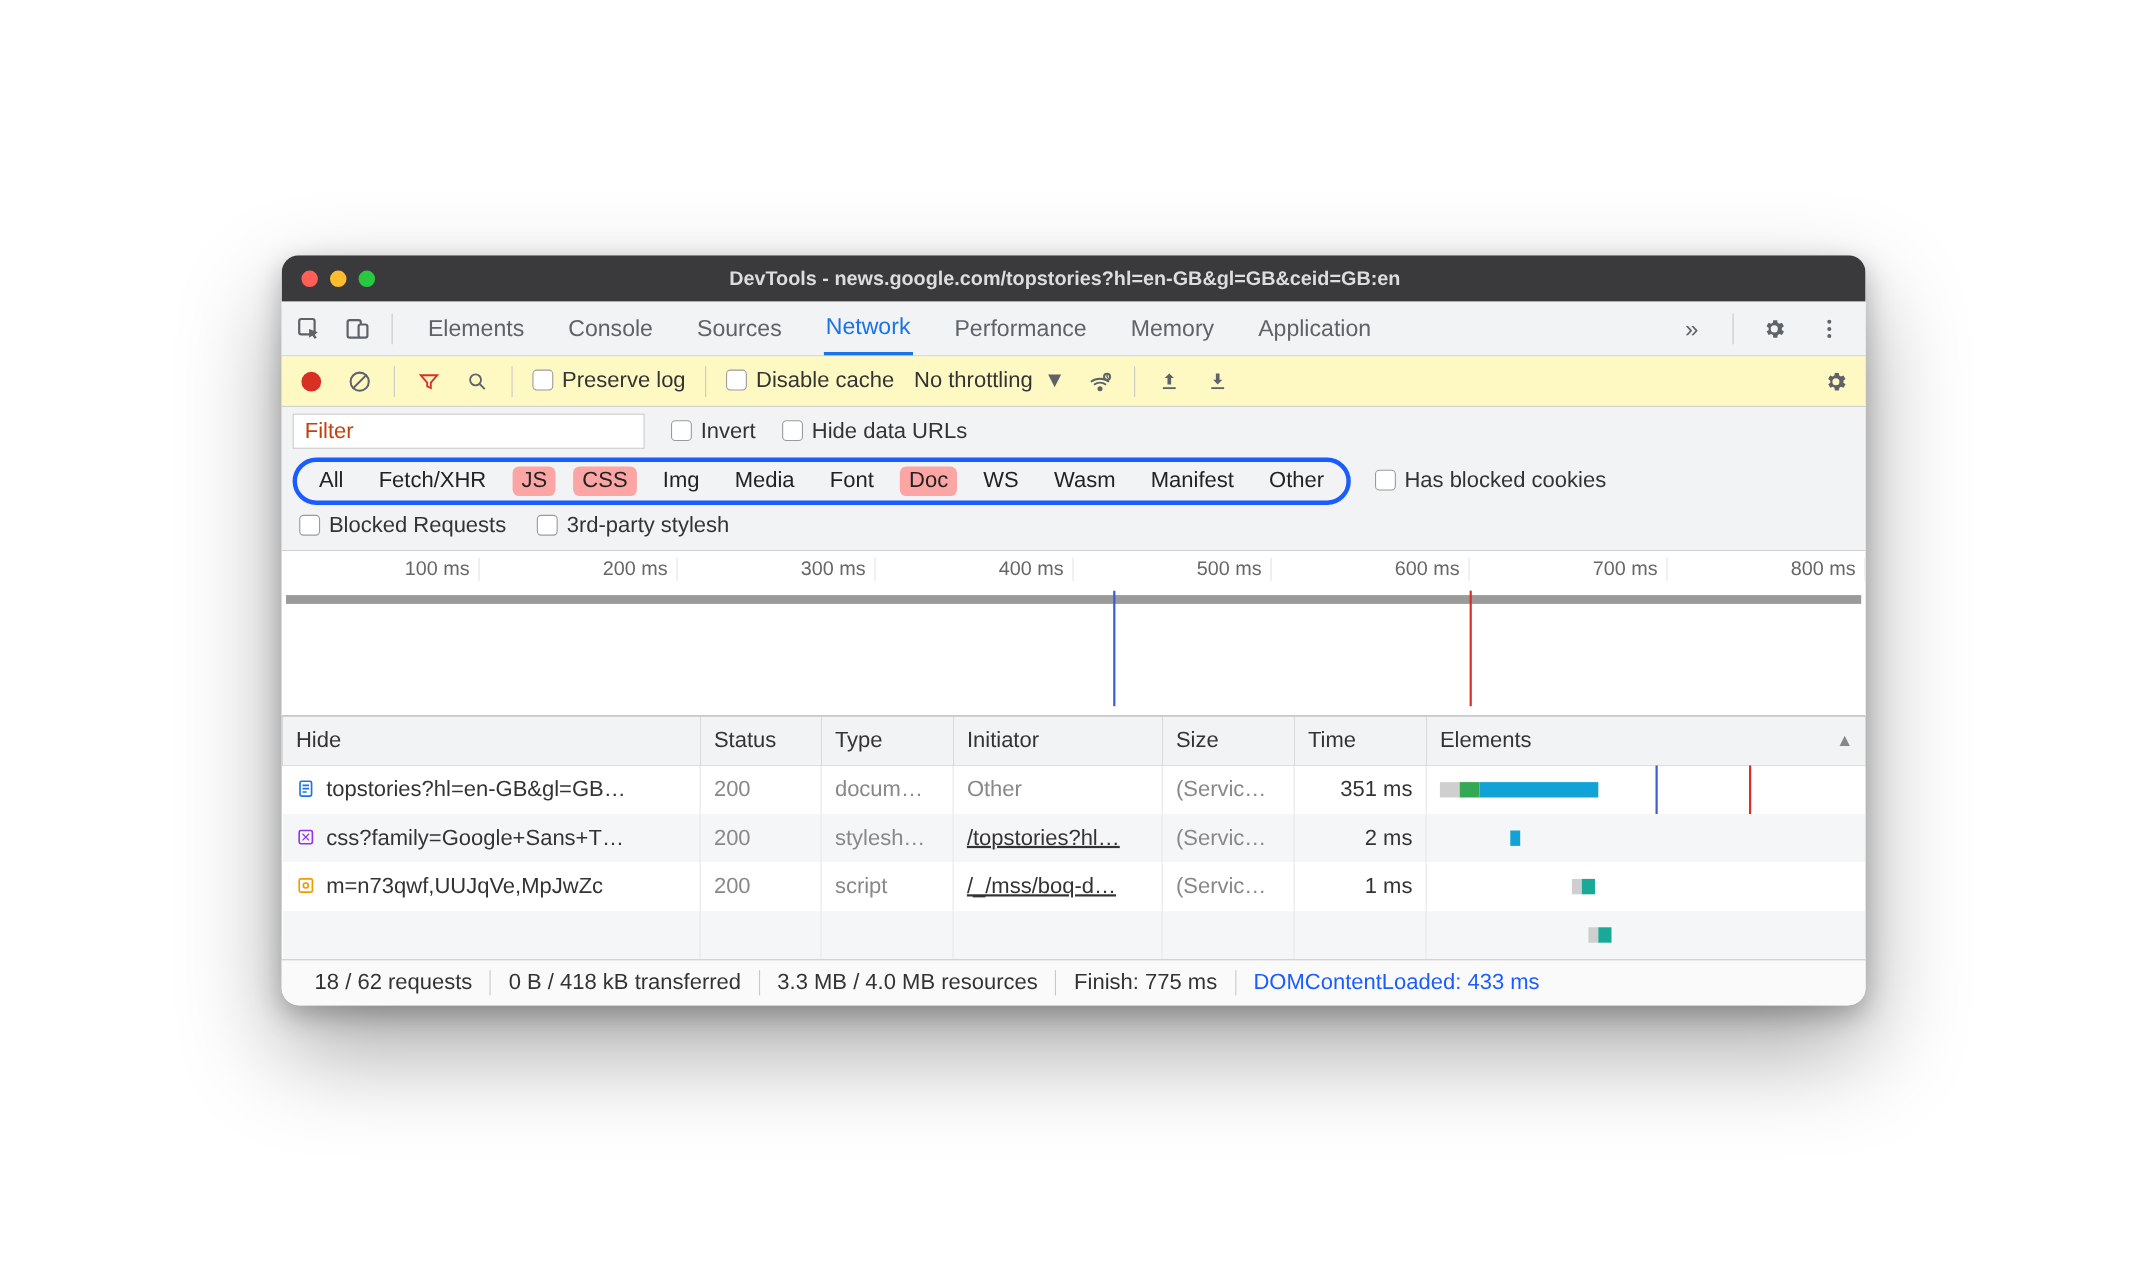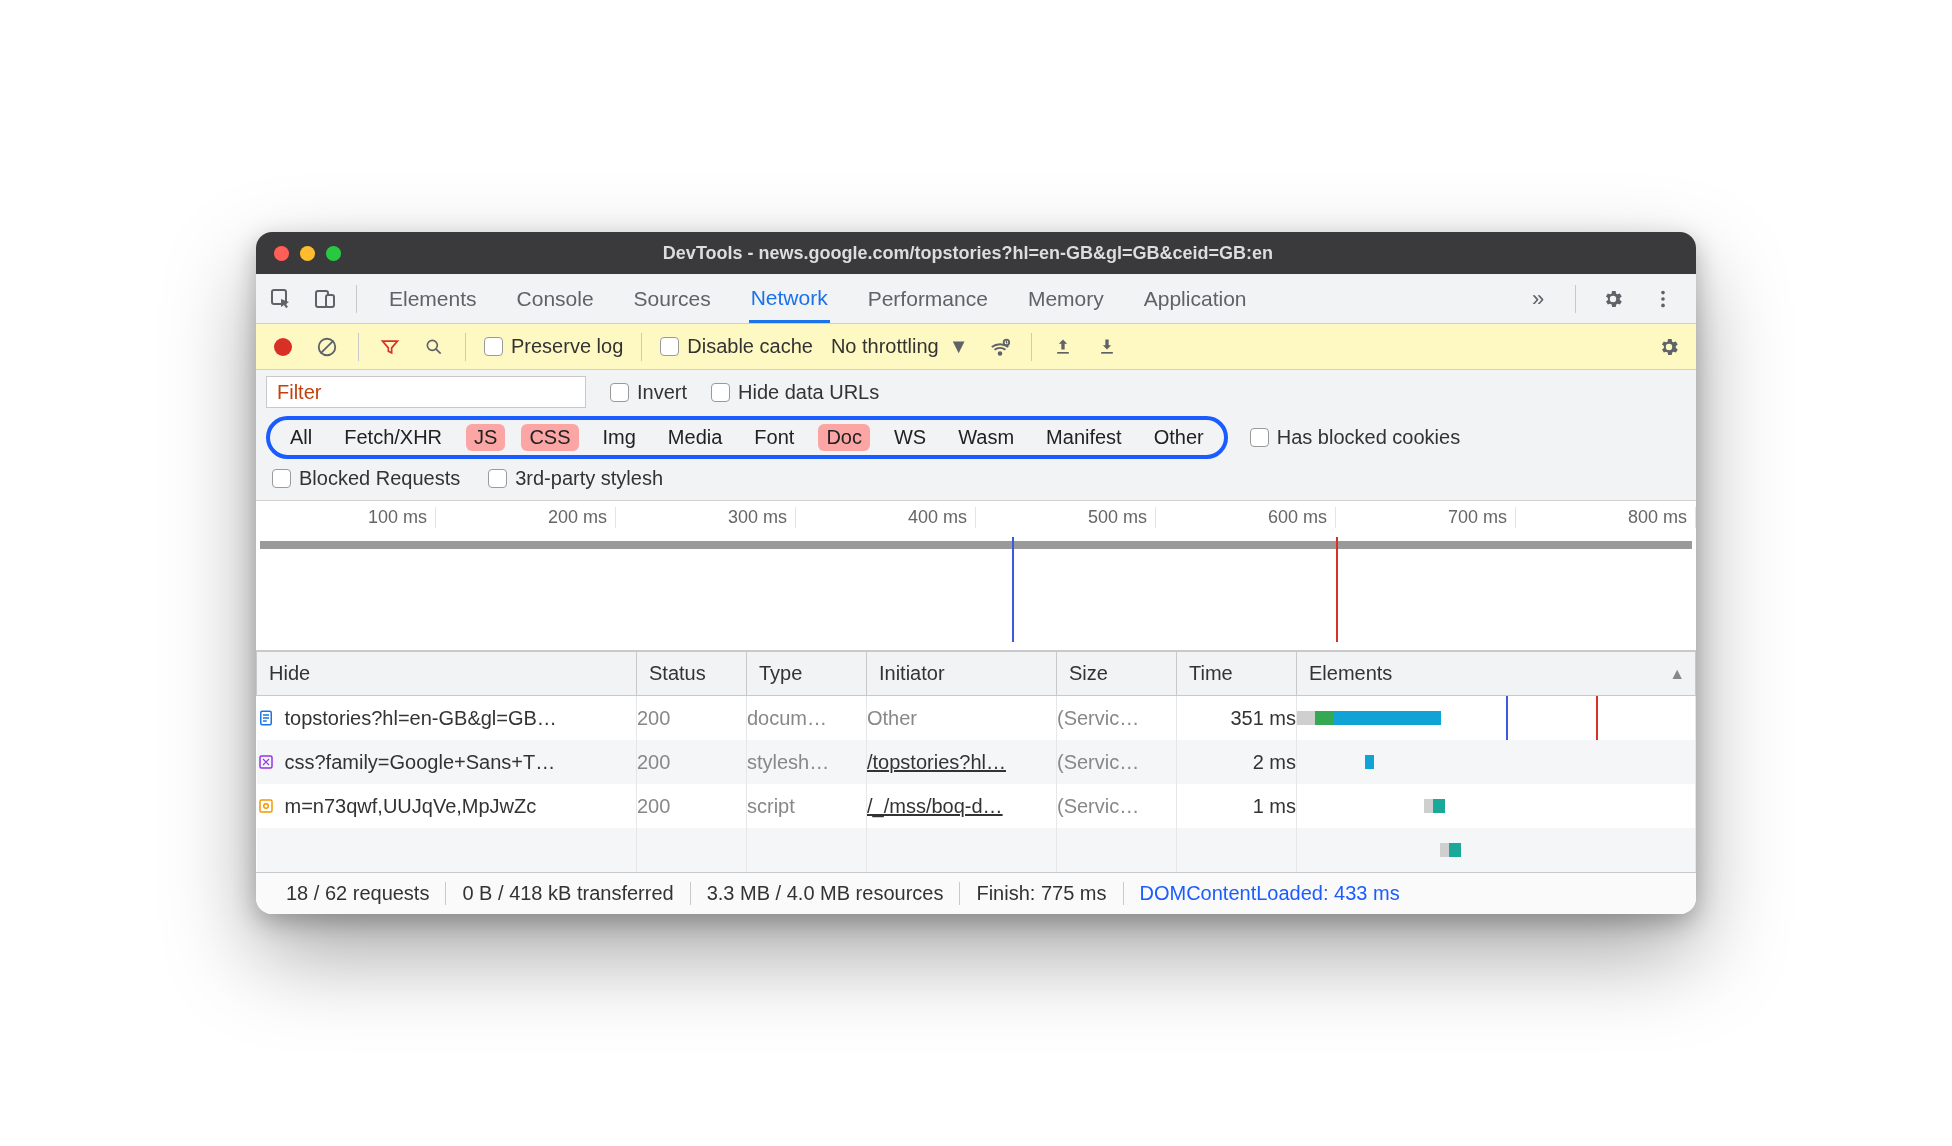--- a/index.html
+++ b/index.html
@@ -51,21 +51,21 @@
 .timeline .wave { position: absolute; top: 40px; left: 4px; right: 4px; height: 8px; background: #9a9a9a; }
 .vline { position: absolute; top: 36px; bottom: 8px; width: 2px; }
 .vline.blue { background: #3b5bdb; }
 .vline.red  { background: #d93025; }
 
 
 .table { width: 100%; border-collapse: collapse; font-size: 20px; color: #333; }
 .table thead th { text-align: left; background: #f1f3f4; border: 1px solid #c9c9c9; border-left: none; padding: 10px 12px; font-weight: 400; position: relative; }
 .table thead th:first-child { border-left: 1px solid #c9c9c9; }
 .sort-arrow { position: absolute; right: 10px; top: 50%; transform: translateY(-50%); color: #888; font-size: 16px; }
-.table tbody td { border-right: 1px solid #e7e7e7; padding: 8px 0; white-space: nowrap; overflow: hidden; text-overflow: ellipsis; }
+.table tbody td { border-right: 1px solid #e7e7e7; padding: 8px 12px; white-space: nowrap; overflow: hidden; text-overflow: ellipsis; }
 .table tbody tr:nth-child(even) td { background: #f5f6f7; }
 .table tbody tr:nth-child(odd) td { background: #fff; }
 .td-time { text-align: right; padding-right: 16px; }
 .type-icon { width: 18px; height: 18px; display: inline-flex; align-items: center; justify-content: center; margin-right: 10px; vertical-align: -2px; }
 .initiator-link { text-decoration: underline; color: #333; }
 
 
 .wf-cell { position: relative; height: 28px; }
 .wf-bar { position: absolute; top: 7px; height: 14px; }
 .wf-bar .seg { position: absolute; top: 0; bottom: 0; }

